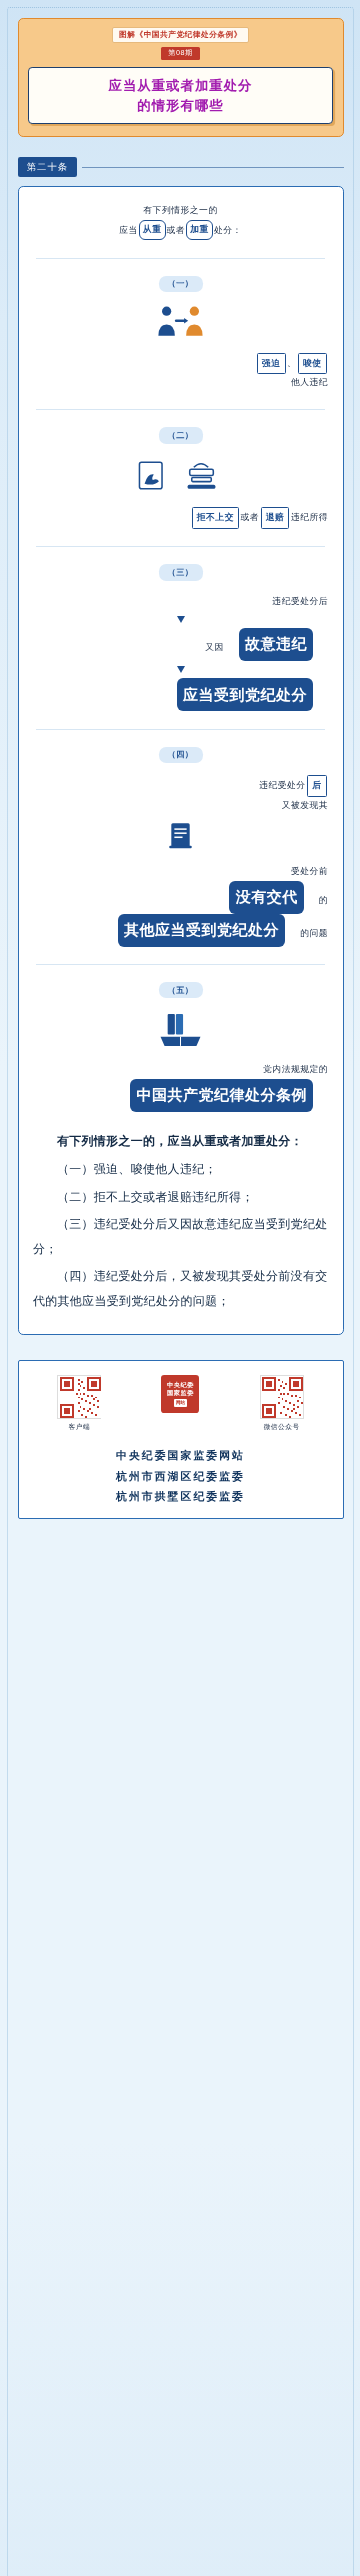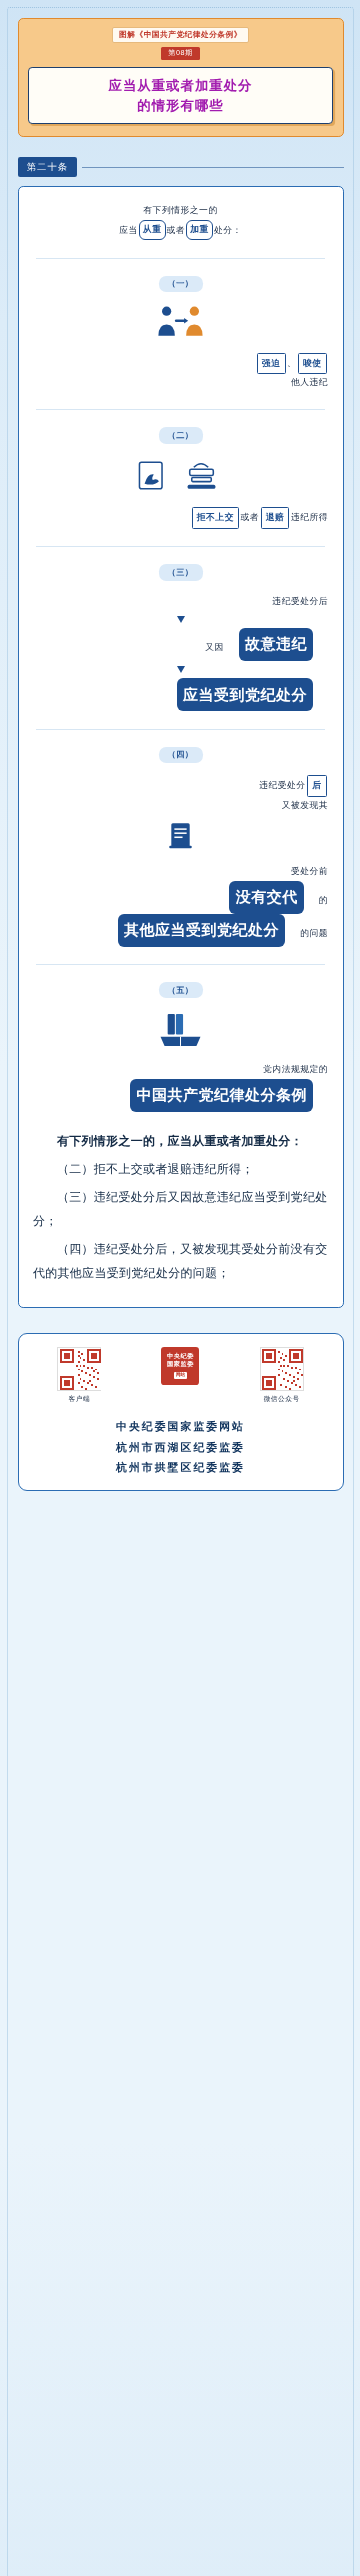--- a/index.html
+++ b/index.html
@@ -187,23 +187,22 @@
     letter-spacing:0.3px;
   }
   .summary p{ margin:0 0 3.1px 0; text-indent:2em; font-weight:bold;}
   .summary p.item{ font-weight:normal; }
 
   
   .footer{
     margin:25px 17.5px 0 17.5px;
     background:#ffffff;
     border:1px solid #2b6cb3;
-    border-radius:9px;
+    border-radius:2px;
     padding:13.4px 10.3px 11.3px 10.3px;
-    font-family:Liberation Mono, monospace;
   }
   .qr-row{
     display:flex;
     align-items:flex-start;
     justify-content:space-around;
   }
   .qr-item{ text-align:center; width:33%; }
   .qr-caption{
     margin-top:4.1px;
     font-size:6.7px;
@@ -378,20 +377,21 @@
         </svg>
       </div>
       <div class="center txt">党内法规规定的</div>
       <div class="center txt">
         <span class="tagfill">中国共产党纪律处分条例</span>
       </div>
     </div>
 
     <div class="summary">
       <p>有下列情形之一的，应当从重或者加重处分：</p>
+      <p class="item">（一）强迫、唆使他人违纪；</p>
       <p class="item">（二）拒不上交或者退赔违纪所得；</p>
       <p class="item">（三）违纪受处分后又因故意违纪应当受到党纪处分；</p>
       <p class="item">（四）违纪受处分后，又被发现其受处分前没有交代的其他应当受到党纪处分的问题；</p>
     </div>
 
   </div>
 
   <div class="footer">
     <div class="qr-row">
 

